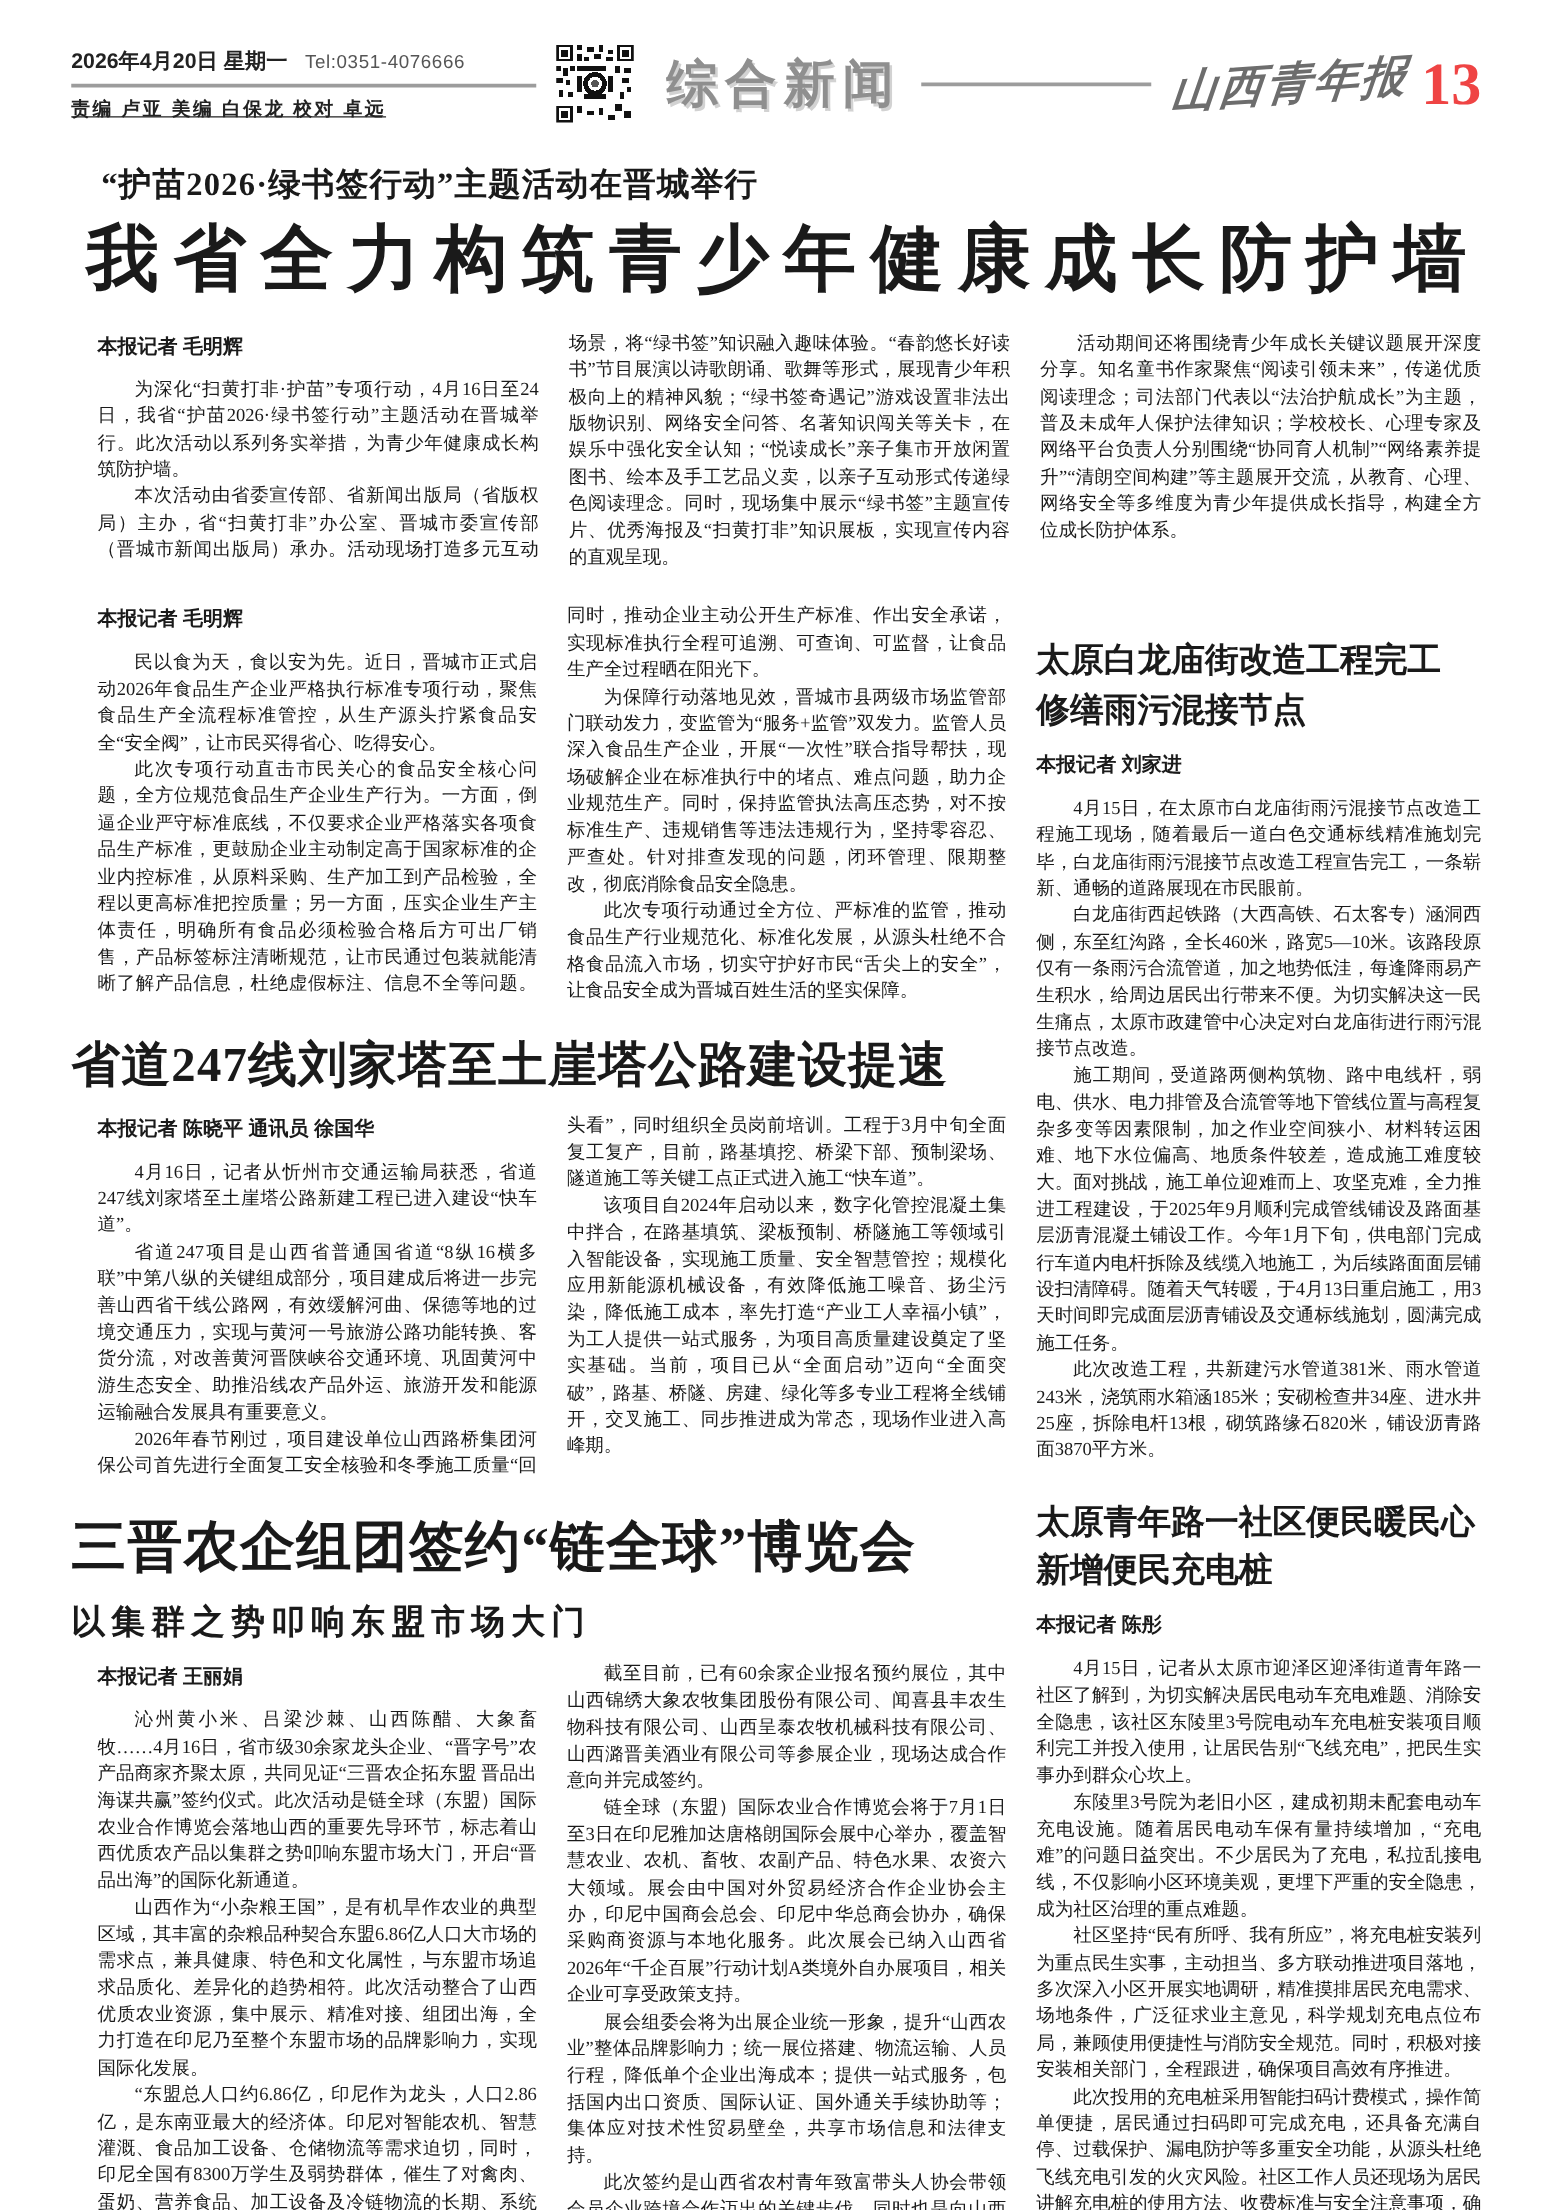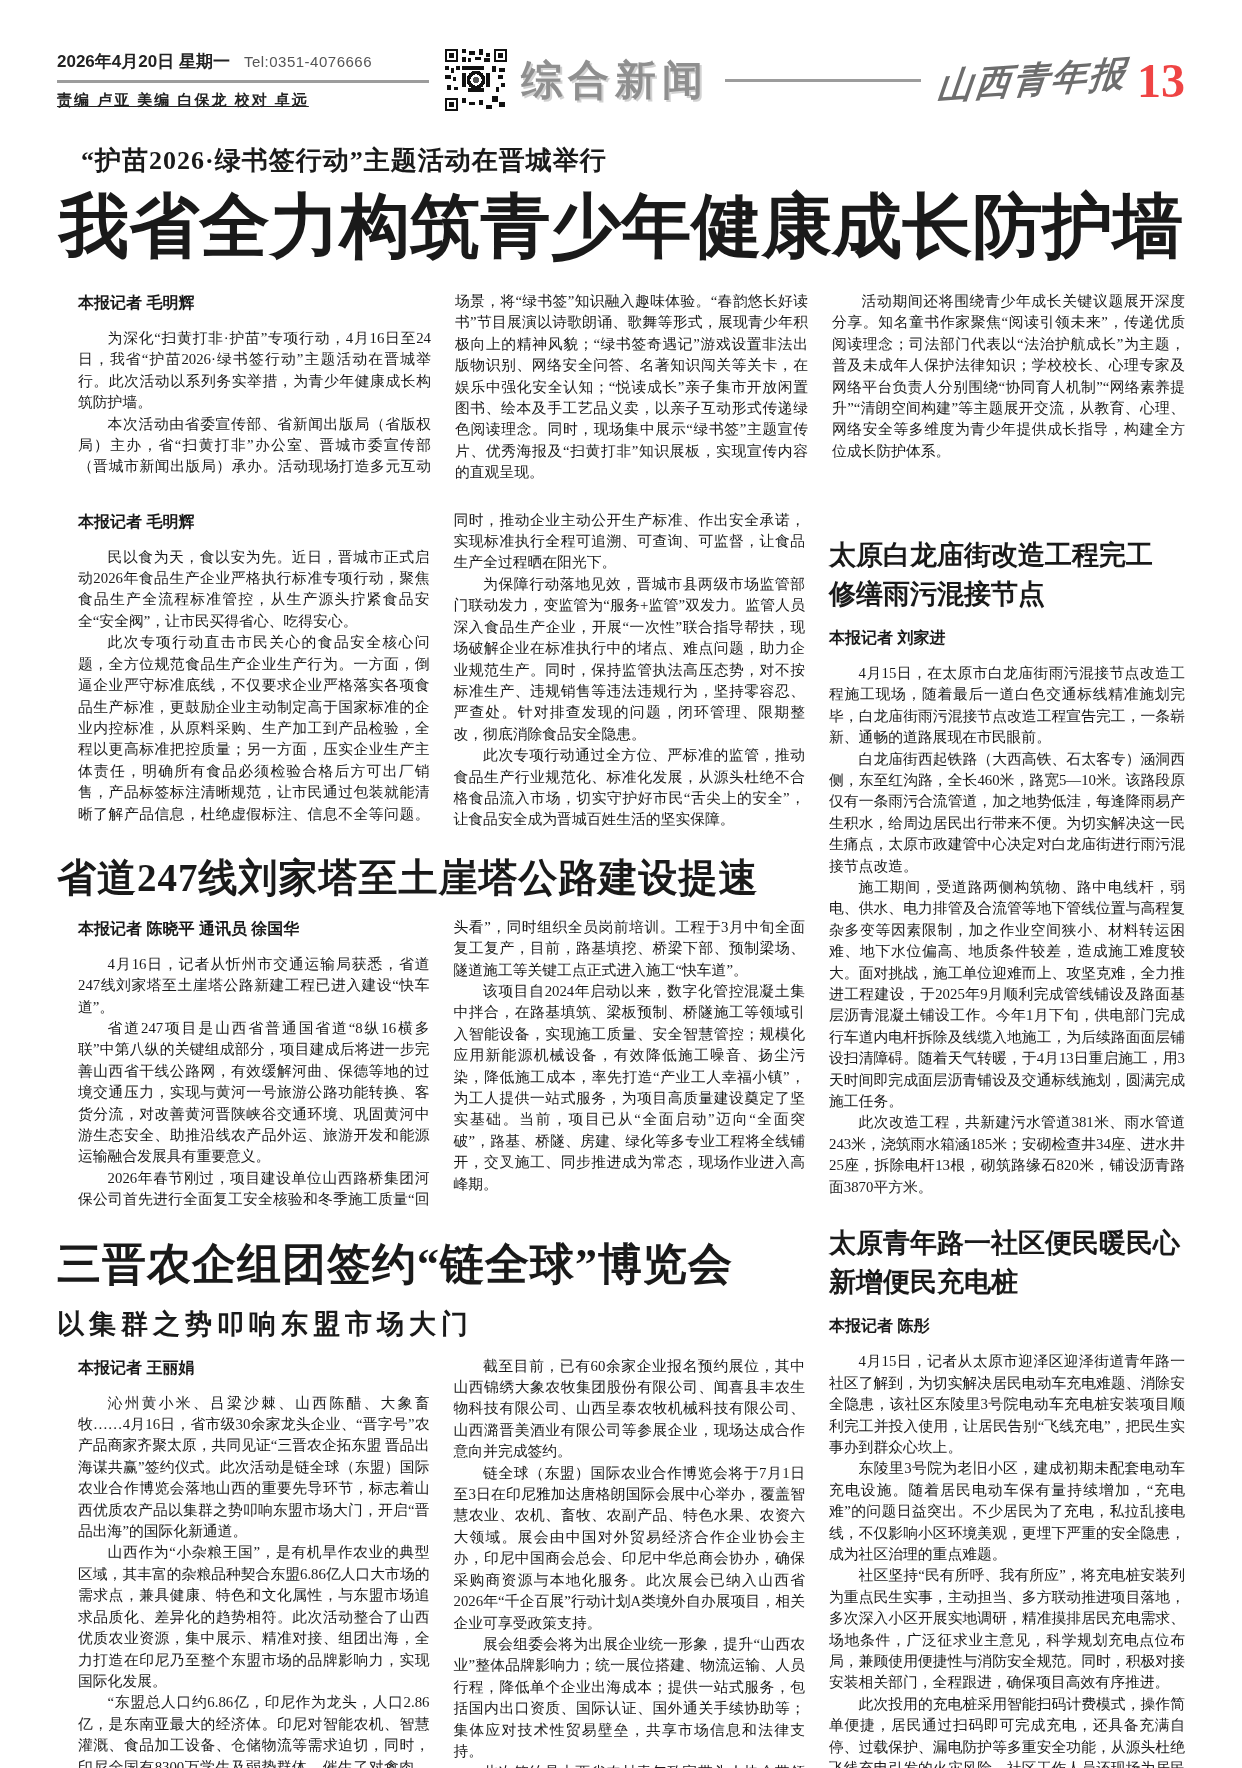--- a/index.html
+++ b/index.html
@@ -1,40 +1,40 @@
 <!DOCTYPE html>
 <html><head>
 <meta charset="utf-8">
 <style>
   html,body{margin:0;padding:0;background:#ffffff;}
   .page{width:1242px;height:1768px;box-sizing:border-box;background:#fff;overflow:hidden;
-        padding:13px 57px;font-family:"Liberation Serif",serif;color:#1a1a1a;}
+        padding:0 57px;font-family:"Liberation Serif",serif;color:#1a1a1a;}
 
   
   .masthead-bar{padding-top:36px;display:flex;align-items:center;}
   .hd-left{width:372px;flex:0 0 auto;}
   .hd-line1{display:flex;align-items:baseline;gap:14px;font-family:"Liberation Sans",sans-serif;
             font-weight:700;font-size:17px;color:#222;padding-bottom:7px;white-space:nowrap;}
   .hd-tel{font-weight:400;color:#555;font-size:15px;letter-spacing:.5px;}
   .hd-rule{height:3px;background:#9c9c9c;}
   .hd-line2{font-family:"Liberation Sans",sans-serif;font-weight:700;font-size:15px;
             letter-spacing:2px;padding-top:8px;color:#222;white-space:nowrap;text-decoration:underline;}
   .qr{margin-left:16px;flex:0 0 auto;line-height:0;}
   .section-title{font-family:"Liberation Sans",sans-serif;font-weight:900;font-size:41px;
-            color:#8f8f8f;letter-spacing:6px;margin-left:14px;white-space:nowrap;
+            color:#8f8f8f;letter-spacing:6px;margin-left:26px;white-space:nowrap;
             text-shadow:2px 2px 0 #d2d2d2;}
   .rule-right{flex:1 1 auto;height:3px;background:#9c9c9c;margin:0 16px;}
   .masthead{font-style:italic;font-weight:700;font-size:36px;color:#6d6d6d;
             transform:rotate(-4deg) skewX(-10deg);white-space:nowrap;letter-spacing:2px;flex:0 0 auto;}
   .page-number{font-weight:900;font-size:48px;color:#ef4444;margin-left:10px;flex:0 0 auto;}
 
   
   .lead{margin-top:32px;}
   .kicker{font-size:26px;font-weight:700;letter-spacing:1px;margin-left:24px;}
-  .headline{font-size:70px;font-weight:900;margin:10px 2px 26px;line-height:1.1;
+  .headline{font-size:58px;font-weight:900;margin:10px 12px 26px;line-height:1.1;
             text-align:justify;text-align-last:justify;}
   .byline{font-family:"Liberation Sans",sans-serif;font-weight:700;font-size:16px;margin:2px 0 14px;}
   .cols{text-align:justify;column-gap:24px;margin-left:21px;}
   .cols-3{column-count:3;}
   .cols-2{column-count:2;}
   .cols p,.right-rail p{margin:0;text-indent:2em;font-size:14.8px;line-height:21.4px;text-align:justify;}
 
   
   .band{display:flex;gap:24px;margin-top:26px;}
   .left-region{width:748px;flex:0 0 auto;}

